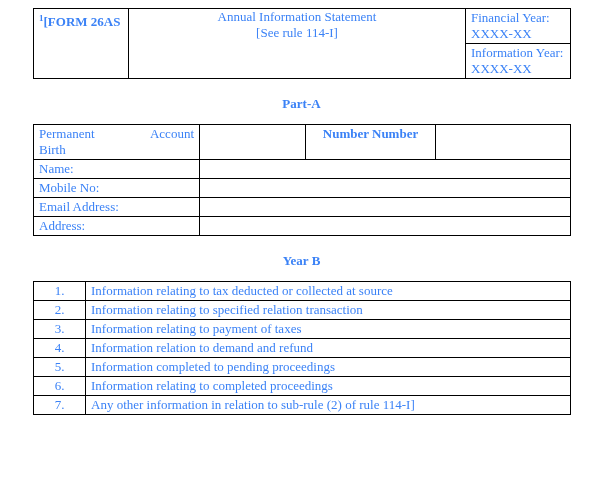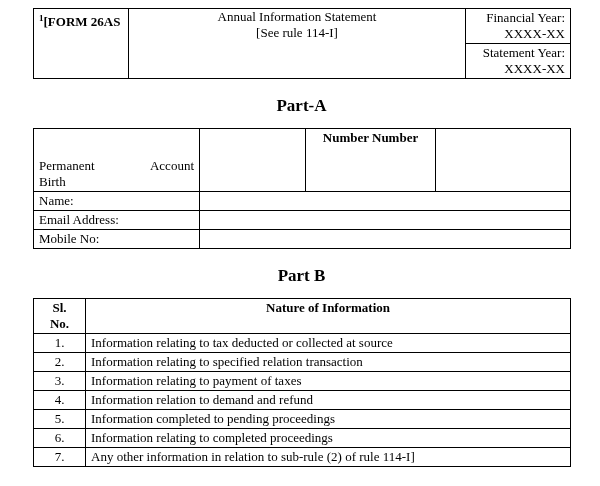--- a/index.html
+++ b/index.html
@@ -5,21 +5,21 @@
   html, body {
     margin: 0;
     padding: 0;
     background: #ffffff;
   }
   .page {
     position: relative;
     width: 600px;
     height: 486px;
     background: #ffffff;
-    color: #000000;
+    color: #3b82f6;
     font-family: "Liberation Serif", serif;
     font-size: 13px;
     overflow: hidden;
   }
   .content {
     position: absolute;
     left: 33px;
     top: 8px;
     width: 537px;
   }
@@ -44,38 +44,37 @@
   }
   .hdr-form-cell sup {
     font-size: 9px;
     font-weight: bold;
   }
   .hdr-title-cell {
     text-align: center;
     padding-top: 0;
   }
   .hdr-year-cell {
-    text-align: right;
+    text-align: left;
     height: 30px;
   }
   
   .part-title {
     text-align: center;
     font-weight: bold;
     margin: 17px 0 12px 0;
-    font-size: 17px;
+    font-size: 13px;
   }
   
   .pa-label-2line {
     height: 30px;
   }
   .justify-line {
     display: flex;
     justify-content: space-between;
-    margin-top: 28px;
   }
   .aadhaar-cell {
     font-weight: bold;
     text-align: center;
   }
   .pa-row td {
     height: 16px;
   }
   
   .pb-head th {
@@ -112,21 +111,21 @@
           <div>Annual Information Statement</div>
           <div>[See rule 114-I]</div>
         </td>
         <td class="hdr-year-cell">
           <div>Financial Year:</div>
           <div>XXXX-XX</div>
         </td>
       </tr>
       <tr>
         <td class="hdr-year-cell">
-          <div>Statement Year:</div>
+          <div>Information Year:</div>
           <div>XXXX-XX</div>
         </td>
       </tr>
     </tbody>
       </table>
 
     <div class="part-title">Part-A</div>
 
     <table>
       <colgroup>
@@ -146,43 +145,42 @@
         </td>
         <td></td>
         <td class="aadhaar-cell">Number Number</td>
         <td></td>
       </tr>
       <tr class="pa-row">
         <td>Name:</td>
         <td colspan="3"></td>
       </tr>
       <tr class="pa-row">
+        <td>Mobile No:</td>
+        <td colspan="3"></td>
+      </tr>
+      <tr class="pa-row">
         <td>Email Address:</td>
         <td colspan="3"></td>
       </tr>
       <tr class="pa-row">
-        <td>Mobile No:</td>
+        <td>Address:</td>
         <td colspan="3"></td>
       </tr>
     </tbody>
       </table>
 
-    <div class="part-title">Part B</div>
+    <div class="part-title">Year B</div>
 
     <table>
       <colgroup>
         <col style="width:52px">
         <col style="width:485px">
       </colgroup>
       <tbody>
-          <tr class="pb-head">
-        <th class="pre-line">Sl.
-No.</th>
-        <th>Nature of Information</th>
-      </tr>
       <tr class="pb-row">
         <td class="pb-no">1.</td>
         <td>Information relating to tax deducted or collected at source</td>
       </tr>
       <tr class="pb-row">
         <td class="pb-no">2.</td>
         <td>Information relating to specified relation transaction</td>
       </tr>
       <tr class="pb-row">
         <td class="pb-no">3.</td>

